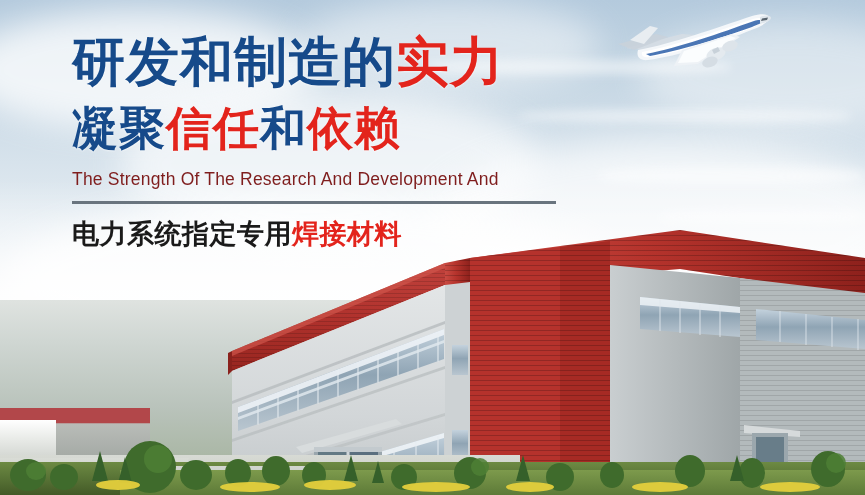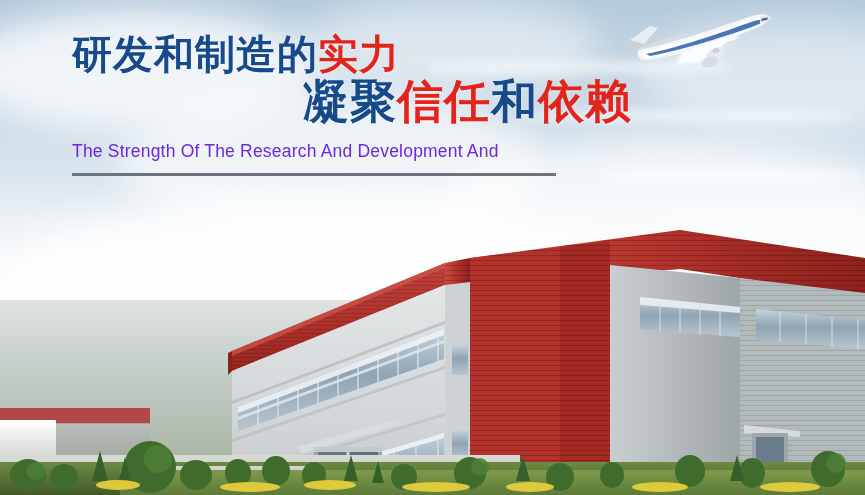--- a/index.html
+++ b/index.html
@@ -75,26 +75,26 @@
 
   
   .copy{position:absolute;left:72px;top:34px;width:560px;}
   .h-line{
     font-weight:bold;
     letter-spacing:1px;
     line-height:1.04;
     white-space:nowrap;
     text-shadow:0 1px 2px rgba(255,255,255,.55);
   }
-  .h1{font-size:40px;margin-bottom:2px;}
-  .h2{font-size:46px;margin-bottom:14px;text-align:right;}
+  .h1{font-size:53px;margin-bottom:16px;}
+  .h2{font-size:46px;margin-bottom:14px;}
   .navy{color:#164a8a;}
   .red{color:#e3241c;}
   .subtitle{
-    color:#6d28d9;
+    color:#7f1d1d;
     font-size:17.5px;
     line-height:1.42;
     letter-spacing:.2px;
     white-space:nowrap;
   }
   .rule{
     margin-top:9px;
     width:484px;height:3px;
     background:#69747e;
   }
@@ -396,16 +396,19 @@
     </div>
 
     <div class="h-line h2">
       <span class="navy">凝聚</span><span class="red">信任</span><span class="navy">和</span><span class="red">依赖</span>
     </div>
 
     <div class="subtitle">The Strength Of The Research And Development And</div>
 
     <div class="rule"></div>
 
+    <div class="tagline">
+      <span class="dark">电力系统指定专用</span><span class="red">焊接材料</span>
+    </div>
 
   </div>
 
 </div>
 
 </body></html>

